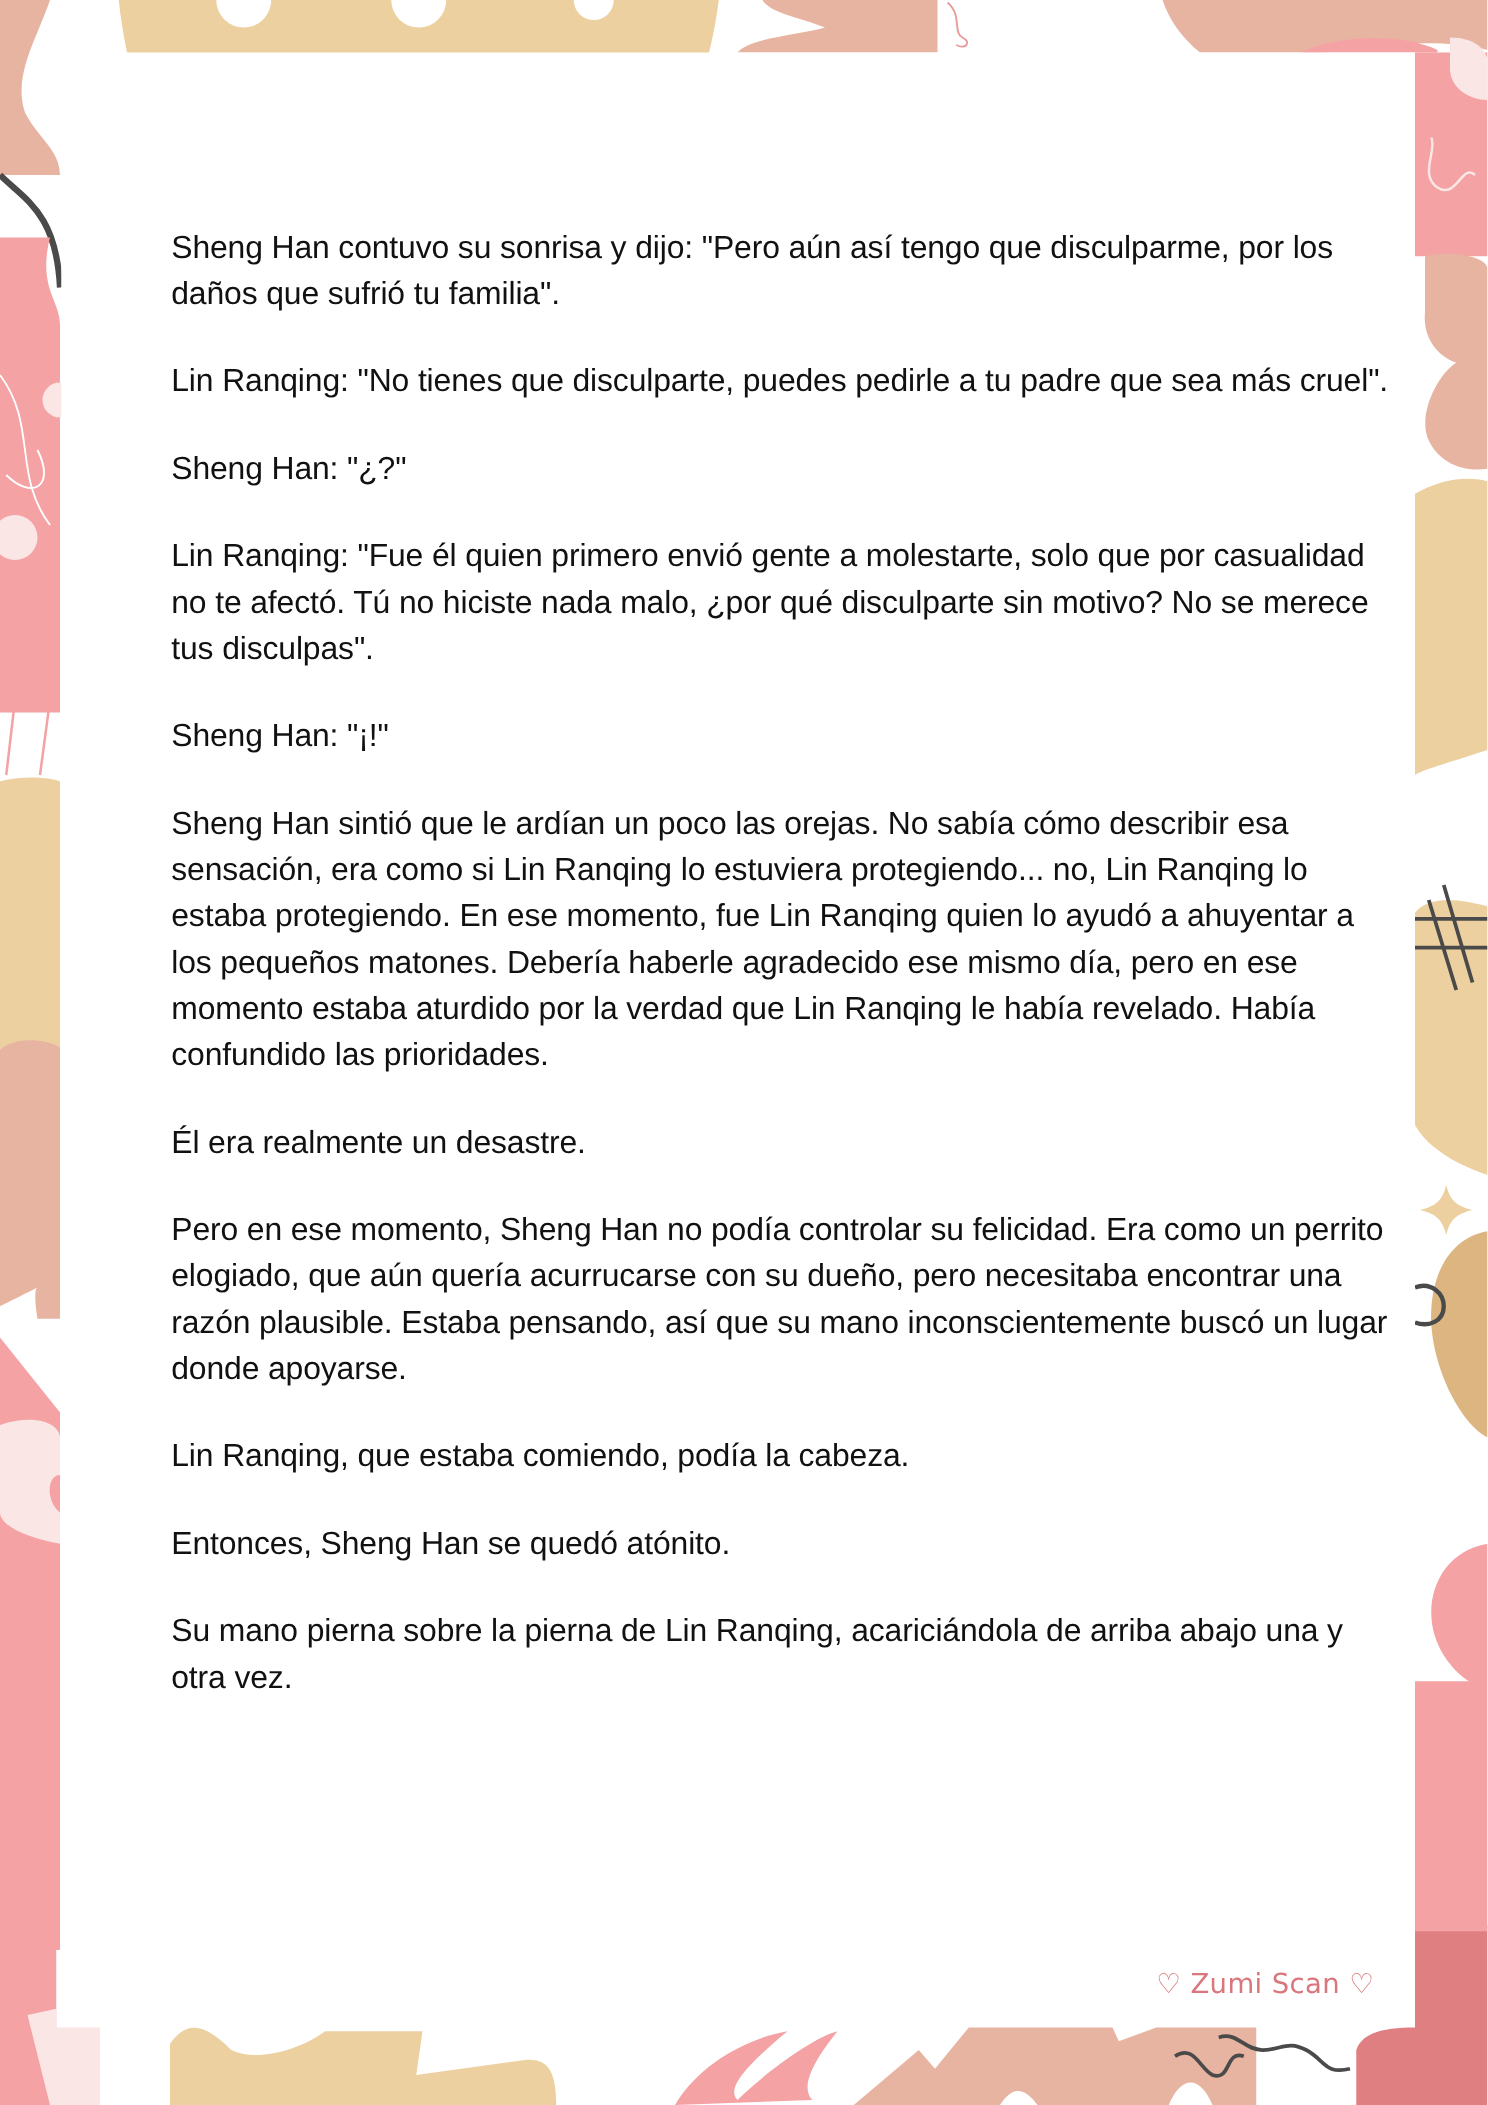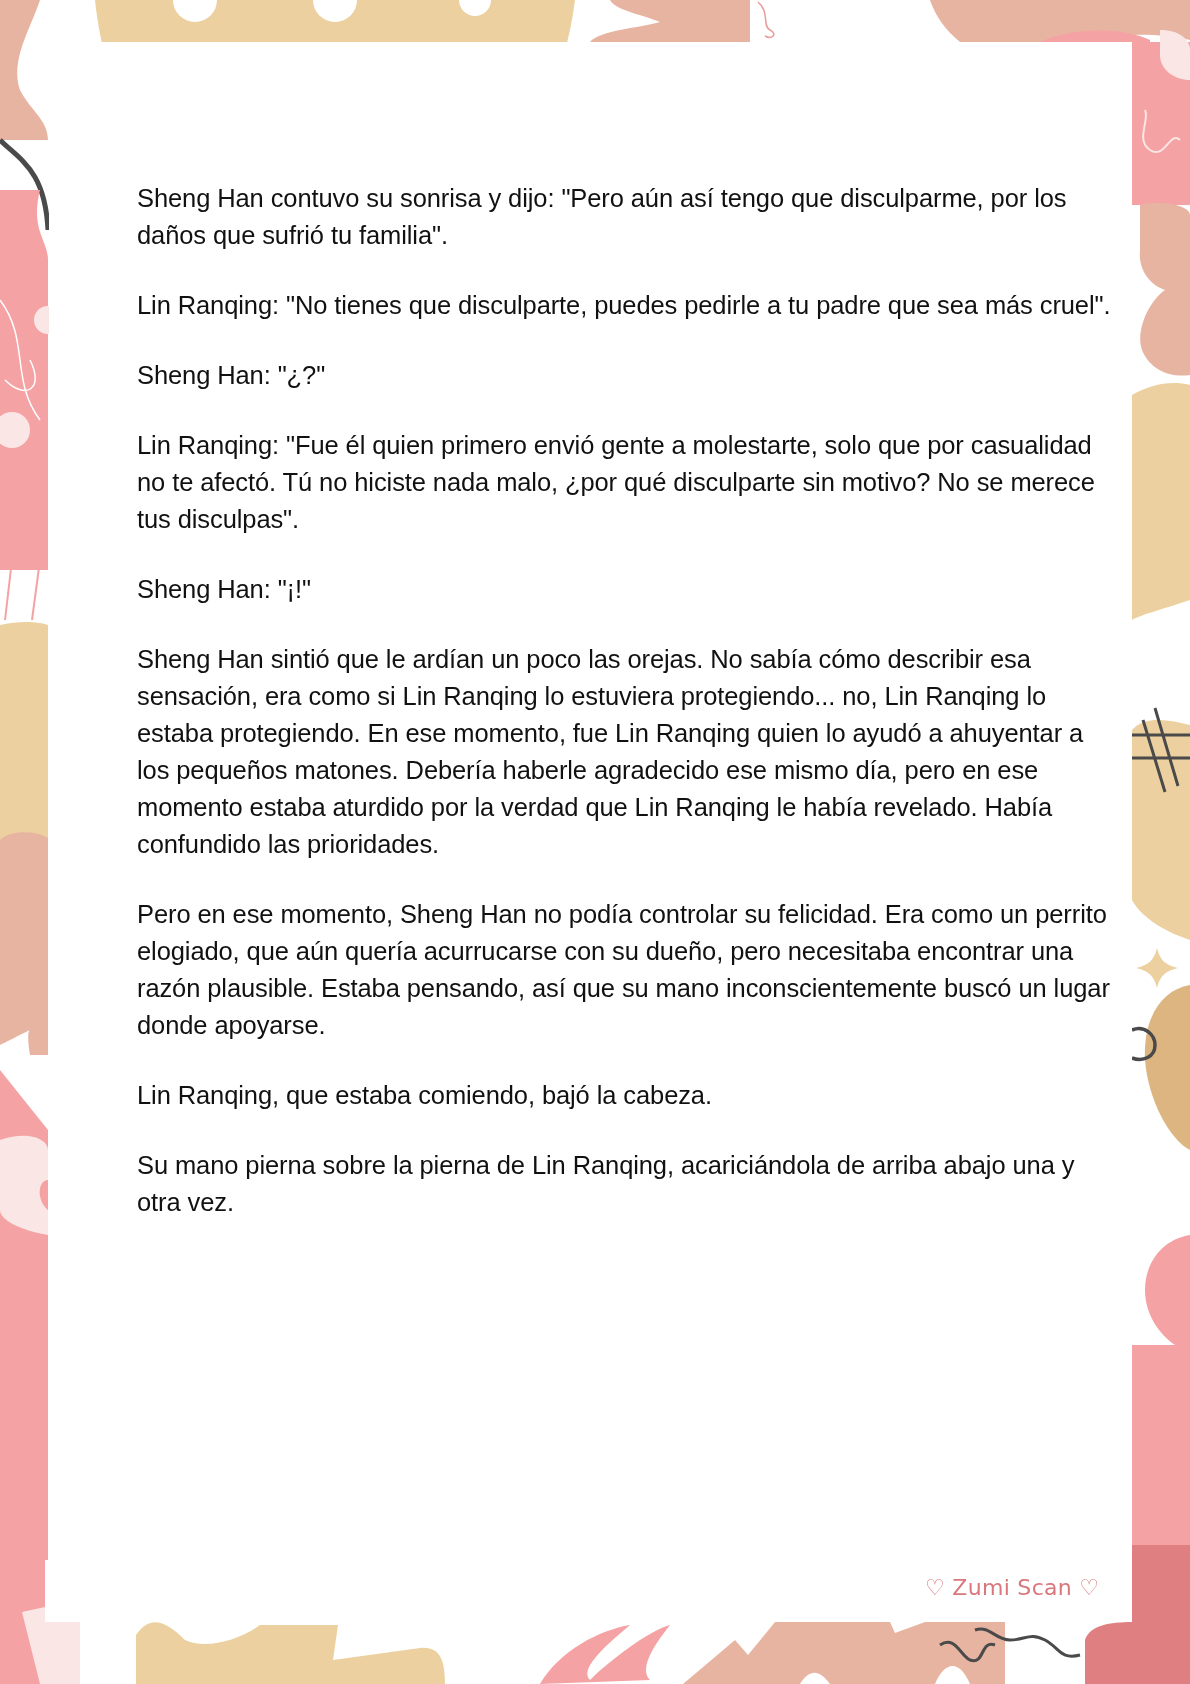--- a/index.html
+++ b/index.html
@@ -74,18 +74,20 @@
 
 <div class="card"></div>
 
 <div class="content">
   <p>Sheng Han contuvo su sonrisa y dijo: "Pero aún así tengo que disculparme, por los daños que sufrió tu familia".</p>
   <p>Lin Ranqing: "No tienes que disculparte, puedes pedirle a tu padre que sea más cruel".</p>
   <p>Sheng Han: "¿?"</p>
   <p>Lin Ranqing: "Fue él quien primero envió gente a molestarte, solo que por casualidad no te afectó. Tú no hiciste nada malo, ¿por qué disculparte sin motivo? No se merece tus disculpas".</p>
   <p>Sheng Han: "¡!"</p>
   <p>Sheng Han sintió que le ardían un poco las orejas. No sabía cómo describir esa sensación, era como si Lin Ranqing lo estuviera protegiendo... no, Lin Ranqing lo estaba protegiendo. En ese momento, fue Lin Ranqing quien lo ayudó a ahuyentar a los pequeños matones. Debería haberle agradecido ese mismo día, pero en ese momento estaba aturdido por la verdad que Lin Ranqing le había revelado. Había confundido las prioridades.</p>
+  <p>Él era realmente un desastre.</p>
   <p>Pero en ese momento, Sheng Han no podía controlar su felicidad. Era como un perrito elogiado, que aún quería acurrucarse con su dueño, pero necesitaba encontrar una razón plausible. Estaba pensando, así que su mano inconscientemente buscó un lugar donde apoyarse.</p>
-  <p>Lin Ranqing, que estaba comiendo, bajó la cabeza.</p>
+  <p>Lin Ranqing, que estaba comiendo, podía la cabeza.</p>
+  <p>Entonces, Sheng Han se quedó atónito.</p>
   <p>Su mano pierna sobre la pierna de Lin Ranqing, acariciándola de arriba abajo una y otra vez.</p>
 </div>
 
 <div class="signature">♡ Zumi Scan ♡</div>
 
 </body></html>

